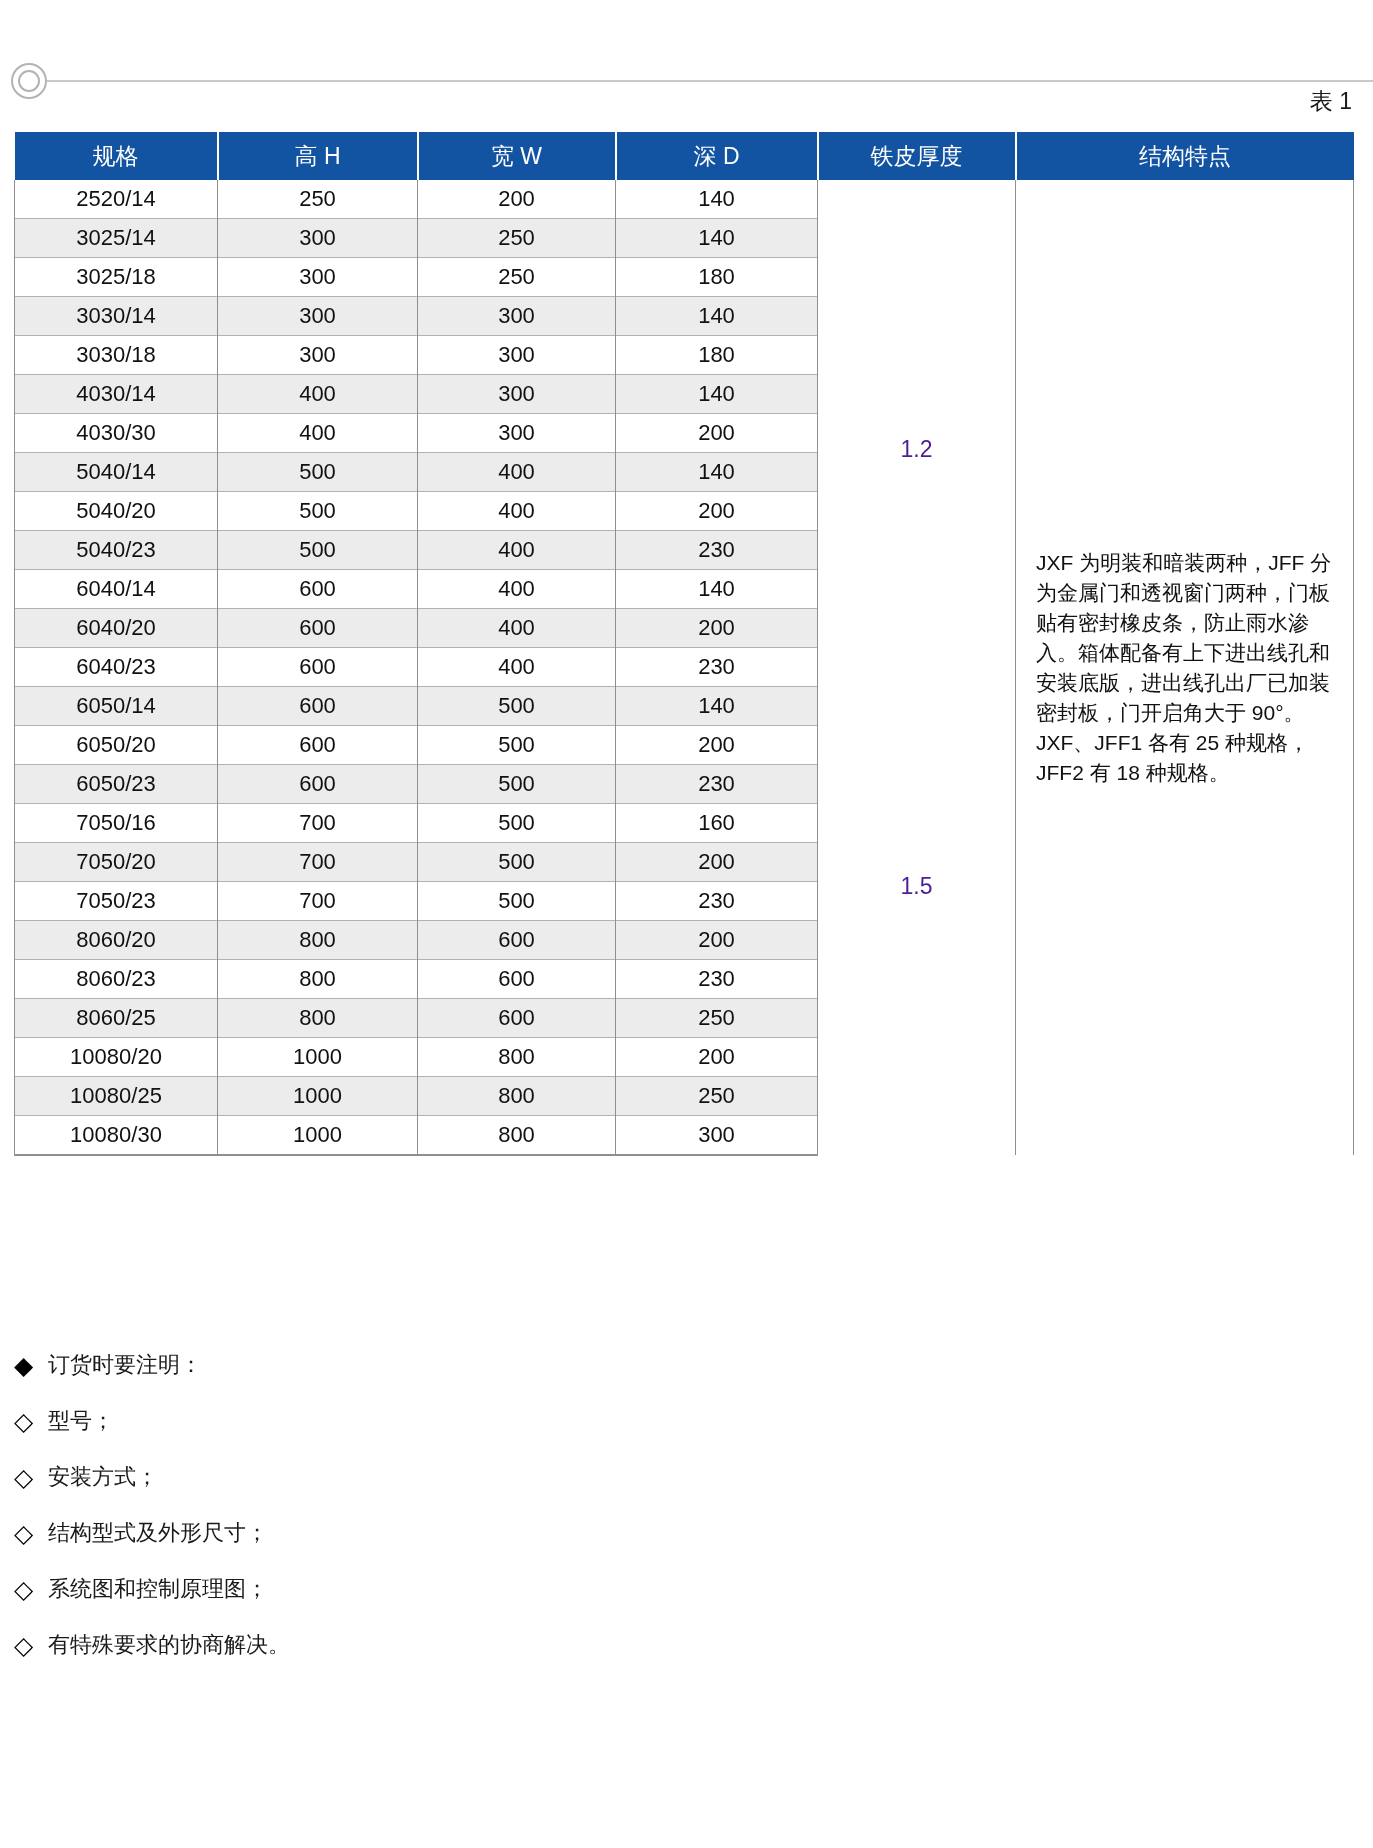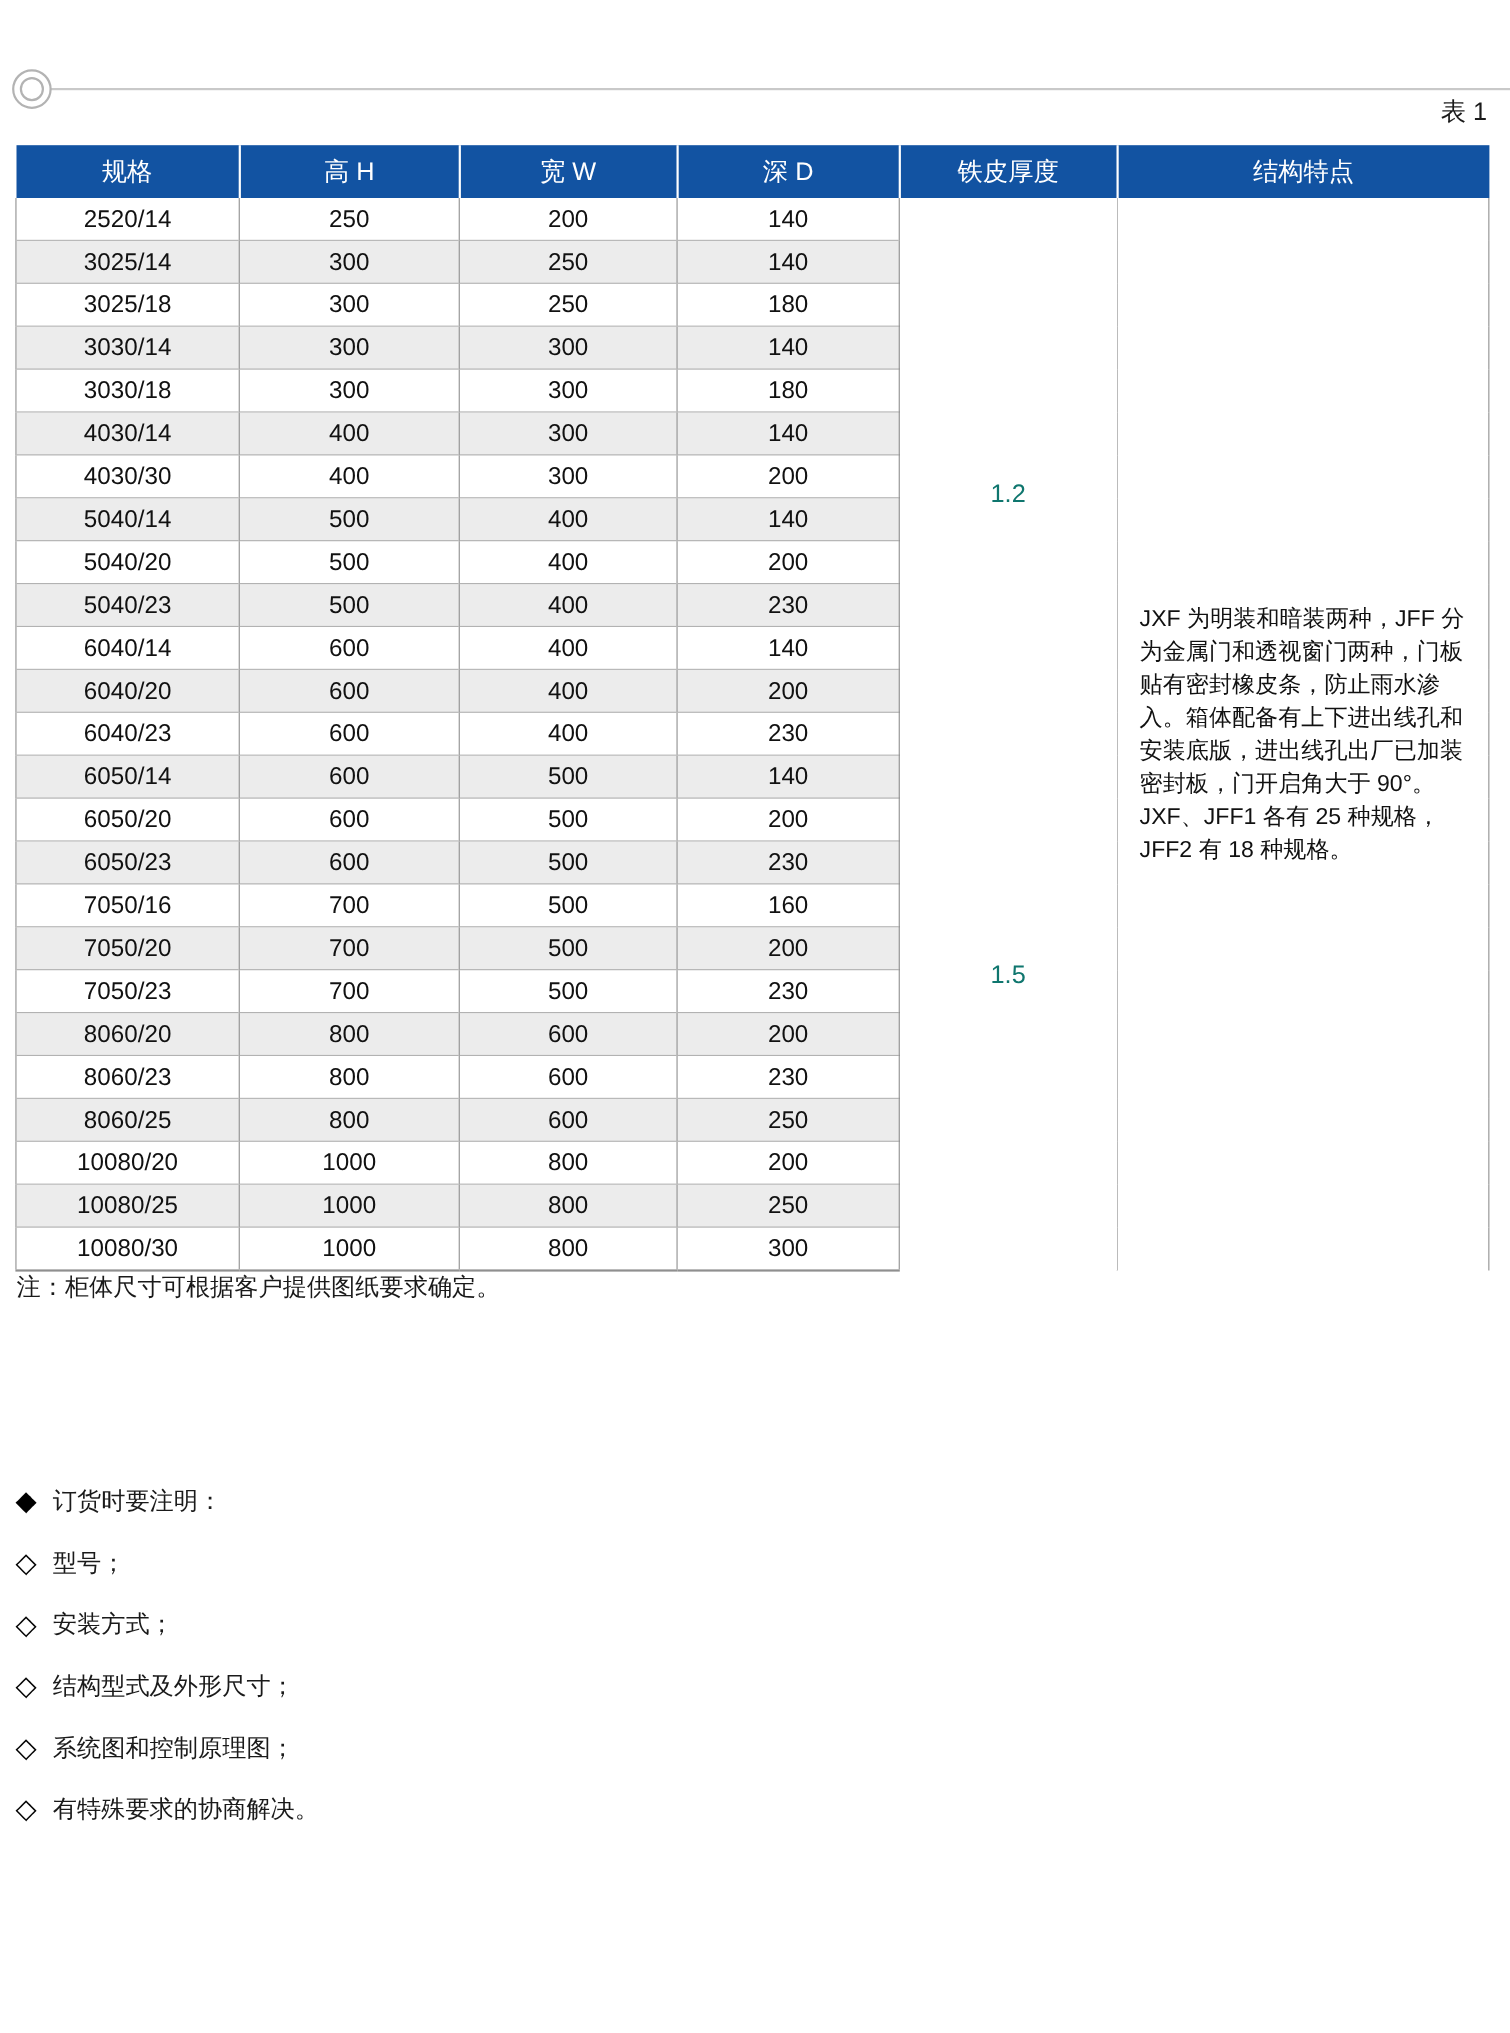--- a/index.html
+++ b/index.html
@@ -69,21 +69,21 @@
   }
   .spec-table tbody tr:first-child td { border-top: none; }
   .spec-table tbody tr:last-child td { border-bottom: 2px solid #8f8f8f; }
   .spec-table tbody tr.alt td { background: #ececec; }
   .spec-table td.thickness-cell,
   .spec-table td.features-cell { background: #ffffff !important; }
 
   .thickness-cell { position: relative; }
   .thickness-cell .th-val {
     position: absolute; left: 0; width: 100%;
-    text-align: center; font-size: 23px; color: #0f766e;
+    text-align: center; font-size: 23px; color: #4c1d95;
     transform: translateY(-50%);
   }
   .th-val-1 { top: 27.6%; }
   .th-val-2 { top: 72.4%; }
 
   .features-cell {
     vertical-align: middle !important;
     text-align: left !important;
     padding: 0 20px !important;
   }
@@ -298,21 +298,20 @@
         </tr>
         <tr>
           <td>10080/30</td>
           <td>1000</td>
           <td>800</td>
           <td>300</td>
         </tr>
       </tbody>
   </table>
 
-  <div class="note">注：柜体尺寸可根据客户提供图纸要求确定。</div>
 
 
   <div class="bullets">
       <div class="bullet-line">
         <span class="bullet-marker">◆</span>
         <span>订货时要注明：</span>
       </div>
       <div class="bullet-line">
         <span class="bullet-marker">◇</span>
         <span>型号；</span>

